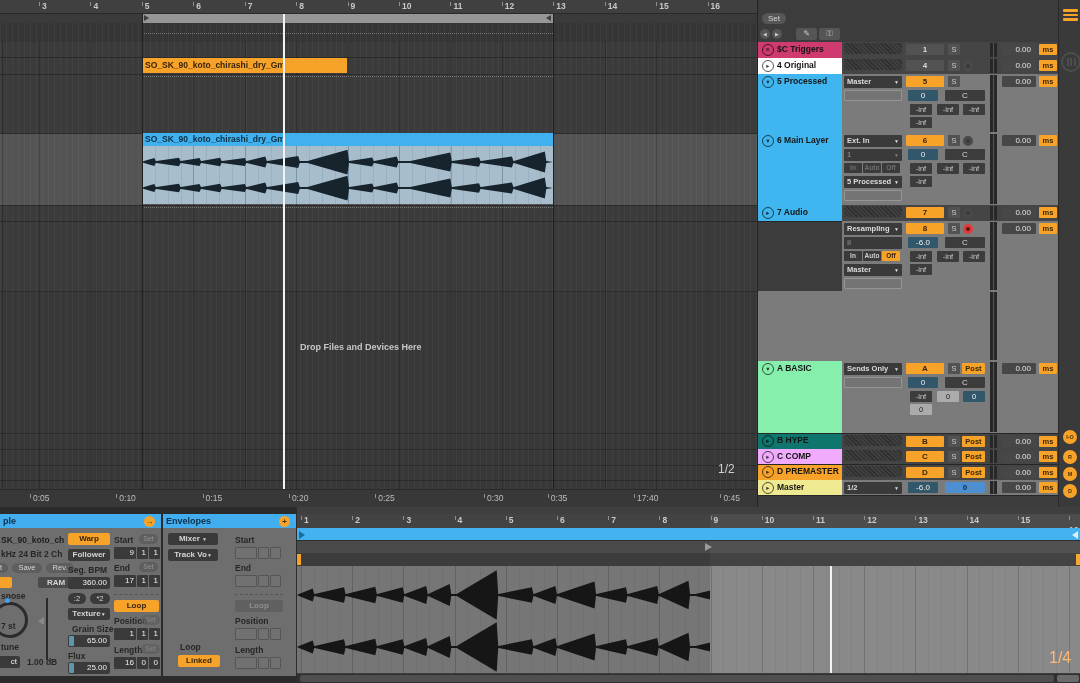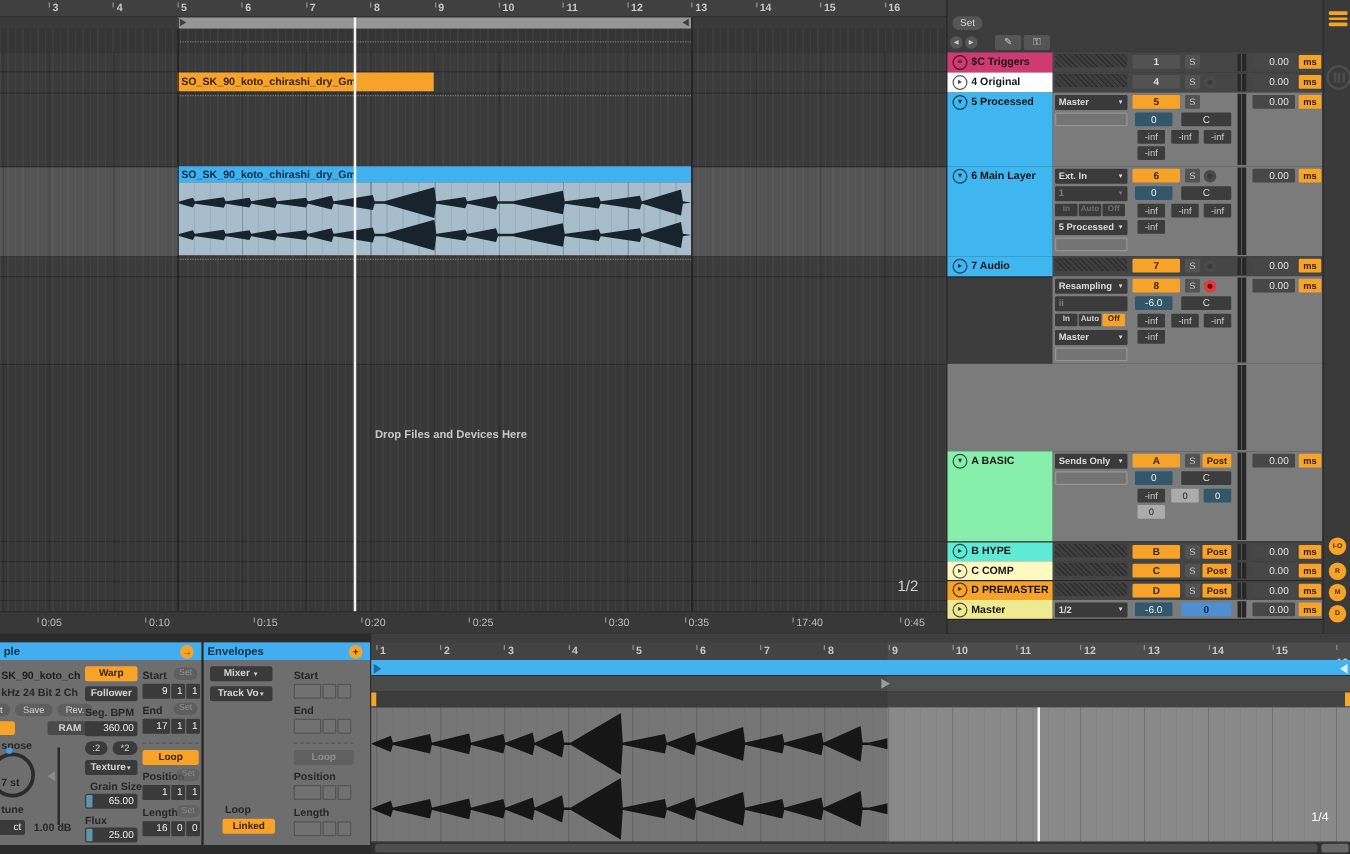--- a/index.html
+++ b/index.html
@@ -101,21 +101,21 @@
   #editor{position:absolute;left:297px;top:0px;width:783px;height:176px;background:#3f3f3f;}
   #ed-ruler{position:absolute;left:0;top:7px;width:783px;height:14px;background:#434343;border-bottom:1px solid #2e2e2e;}
   #ed-loop{position:absolute;left:0;top:21px;width:783px;height:13px;background:#42b2f0;border-bottom:1px solid #2e2e2e;box-sizing:border-box;}
   #ed-mrow{position:absolute;left:0;top:34px;width:783px;height:12px;background:#4a4a4a;border-bottom:1px solid #2e2e2e;}
   #ed-srow{position:absolute;left:0;top:46px;width:783px;height:13px;background:#3c3c3c;border-bottom:1px solid #2e2e2e;}
   #ed-wave{position:absolute;left:0;top:59px;width:783px;height:107px;background:#767676;}
   #ed-wave .rhalf{position:absolute;left:413px;top:0;width:370px;height:107px;background:#898989;}
   #ed-wave .grid{position:absolute;left:0;top:0;width:100%;height:100%;
       background-image:repeating-linear-gradient(90deg,rgba(0,0,0,.13) 0 1px,transparent 1px 51.2px),repeating-linear-gradient(90deg,rgba(0,0,0,.05) 0 1px,transparent 1px 12.8px);background-position-x:4px;}
   #ed-playhead{position:absolute;left:533px;top:59px;width:1.5px;height:107px;background:#f5f5f5;z-index:5;}
-  #ed-zoom{position:absolute;left:752px;top:142px;font-size:10px;color:#ffffff;}
+  #ed-zoom{position:absolute;left:752px;top:142px;font-size:16px;color:#fdba74;}
   #ed-scroll{position:absolute;left:0;top:167px;width:783px;height:9px;background:#2f2f2f;}
   #ed-scroll .thumb{position:absolute;left:3px;top:1px;width:754px;height:7px;background:#4f4f4f;border-radius:2px;}
   #ed-scroll .zw{position:absolute;right:1px;top:1px;width:22px;height:7px;background:#6a6a6a;border-radius:2px;}
   .edl{position:absolute;top:1px;font-size:8.5px;font-weight:bold;color:#c9c9c9;}
   .edl::before{content:"";display:inline-block;width:1px;height:4px;background:#8f8f8f;margin-right:2px;vertical-align:top;margin-top:1px;}
   .startmark{position:absolute;width:4px;height:11px;background:#f7a329;top:1px;}
   svg{display:block;}
 </style>
 </head>
 <body>
@@ -350,36 +350,36 @@
       <div class="sendp teal" style="left:205px;top:29.5px">0</div>
       <div class="sendp gray" style="left:152px;top:43px">0</div>
       <div class="meter"></div>
       <div class="delayf">0.00</div>
       <div class="msf">ms</div>
     </div>
 
     <div class="trow" style="top:433.5px;height:15px">
       <div class="tbody"></div>
         <div class="hatch"></div>
-      <div class="tname" style="background:#5eead4">
+      <div class="tname" style="background:#0f766e">
         <span class="ticon">▸</span>
         <span class="tlabel">B HYPE</span>
       </div>
       <div class="numf">B</div>
       <div class="sbtn">S</div>
       <div class="postf">Post</div>
       <div class="meter"></div>
       <div class="delayf">0.00</div>
       <div class="msf">ms</div>
     </div>
 
     <div class="trow" style="top:449px;height:15px">
       <div class="tbody"></div>
         <div class="hatch"></div>
-      <div class="tname" style="background:#fef9c3">
+      <div class="tname" style="background:#f0abfc">
         <span class="ticon">▸</span>
         <span class="tlabel">C COMP</span>
       </div>
       <div class="numf">C</div>
       <div class="sbtn">S</div>
       <div class="postf">Post</div>
       <div class="meter"></div>
       <div class="delayf">0.00</div>
       <div class="msf">ms</div>
     </div>

